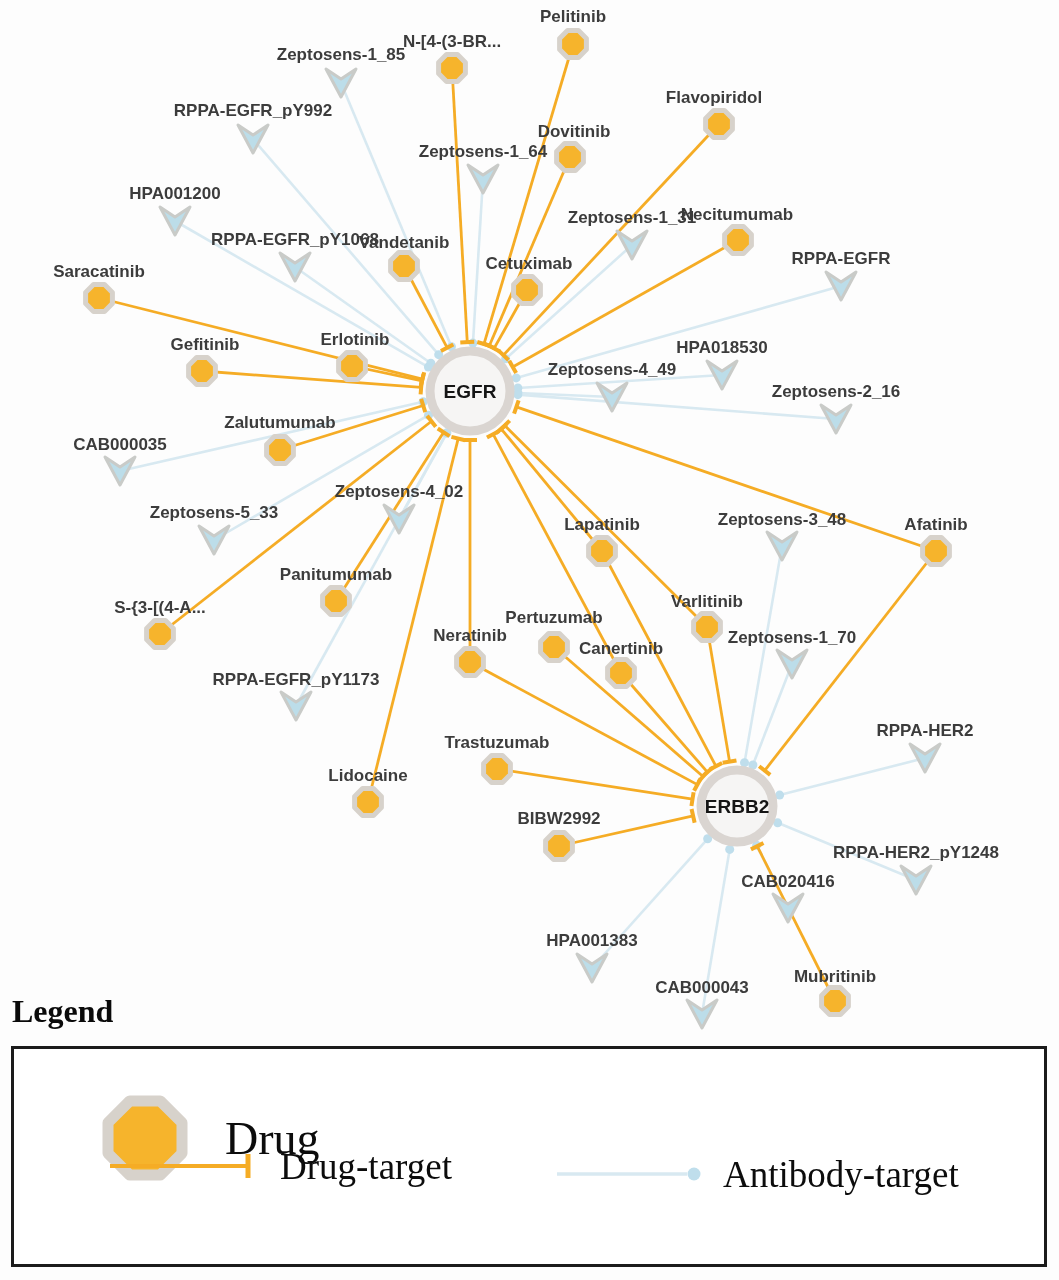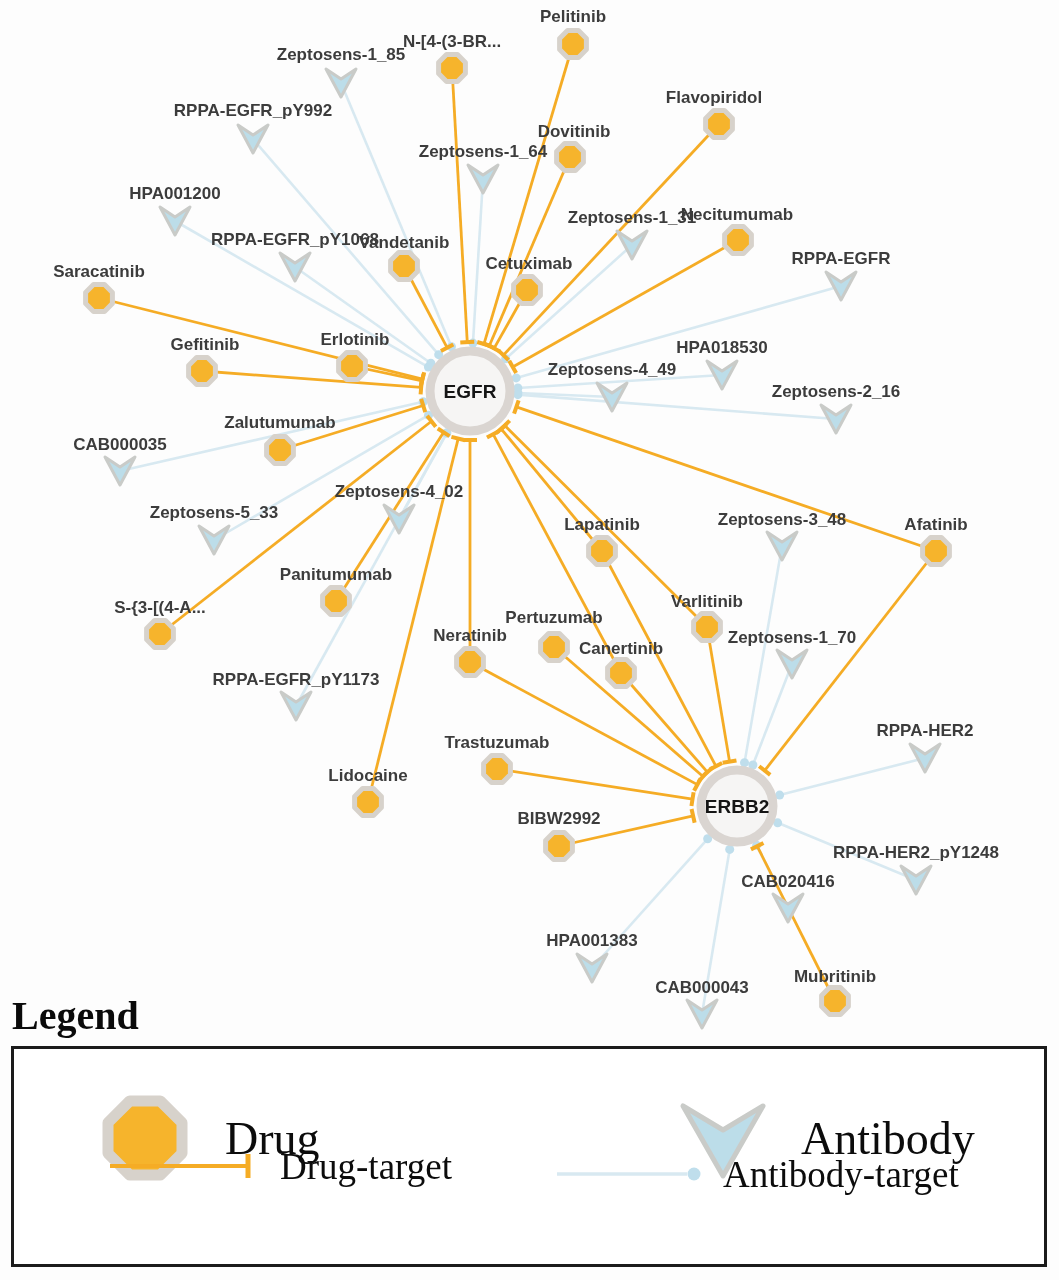--- a/index.html
+++ b/index.html
@@ -3,21 +3,21 @@
 <meta charset="utf-8">
 <style>
   * { margin:0; padding:0; box-sizing:border-box; }
   html,body { background:#ffffff; }
   body { font-family:"Liberation Sans", sans-serif; }
   .page { position:relative; width:1059px; height:1280px; background:#fdfdfd; overflow:hidden; }
   #graph { position:absolute; left:0; top:0; }
   .legend-title {
     position:absolute; left:12px; top:994px;
     font-family:"Liberation Serif", serif; font-weight:bold;
-    font-size:40px; color:#0a0a0a; line-height:1.1;
+    font-size:32px; color:#0a0a0a; line-height:1.1;
   }
   .legend-box {
     position:absolute; left:11px; top:1046px; width:1036px; height:221px;
     border:3px solid #1b1b1b; background:#ffffff;
   }
   .legend-item { position:absolute; display:flex; align-items:center; }
   .li-drug          { left:93px;  top:1086px; }
   .li-gene          { left:405px; top:1091px; }
   .li-antibody      { left:673px; top:1094px; }
   .li-drug-target     { left:106px; top:1144px; }
@@ -229,26 +229,20 @@
   <div class="legend-box"></div>
 
   <div class="legend-item li-drug">
     <svg width="104" height="104" viewBox="-52 -52 104 104">
       <polygon points="37,15.3 15.3,37 -15.3,37 -37,15.3 -37,-15.3 -15.3,-37 15.3,-37 37,-15.3" stroke-width="11" stroke-linejoin="round" fill="#F6B42C" stroke="#D7D2CB"></polygon>
     </svg>
     <span class="legend-label lbl-big">Drug</span>
   </div>
 
 
-  <div class="legend-item li-antibody">
-    <svg width="100" height="88" viewBox="-50 -46 100 88">
-      <path d="M -40 -34 L 0 36 L 40 -34 L 0 -10 Z" stroke-width="5" stroke-linejoin="round" fill="#BCDDE9" stroke="#C9CBC8"></path>
-    </svg>
-    <span class="legend-label lbl-big">Antibody</span>
-  </div>
 
   <div class="legend-item li-drug-target">
     <svg width="162" height="44" viewBox="0 0 162 44">
       <line x1="4" y1="22" x2="142" y2="22" stroke-width="4" stroke="#F5AC25"></line>
       <line x1="142" y1="10" x2="142" y2="34" stroke-width="5" stroke="#F5AC25"></line>
     </svg>
     <span class="legend-label lbl-mid">Drug-target</span>
   </div>
 
   <div class="legend-item li-antibody-target">

